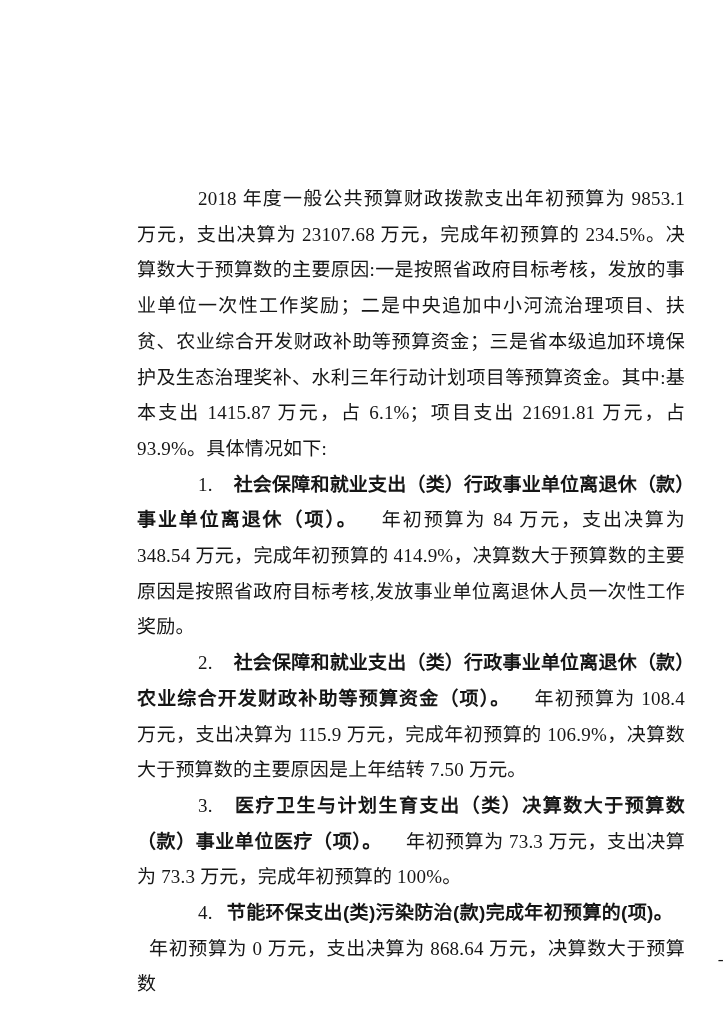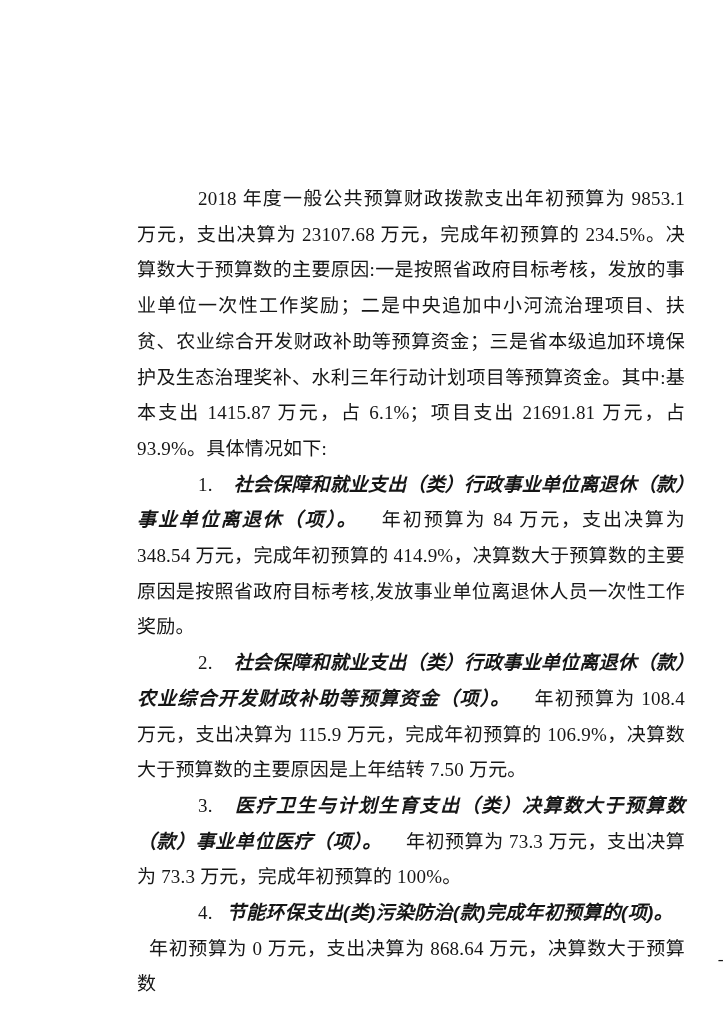--- a/index.html
+++ b/index.html
@@ -35,21 +35,20 @@
   }
   .num {
     margin-right: 9px;
   }
   .num.tight {
     margin-right: 2px;
   }
   .lead {
     font-weight: 700;
     font-family: "Liberation Sans", "DejaVu Sans", sans-serif;
-    font-style: italic;
   }
   .pageno {
     position: absolute;
     top: 901px;
     left: 0;
     width: 100%;
     text-align: right;
     font-size: 17.5px;
     letter-spacing: 0.5px;
     color: #161616;

